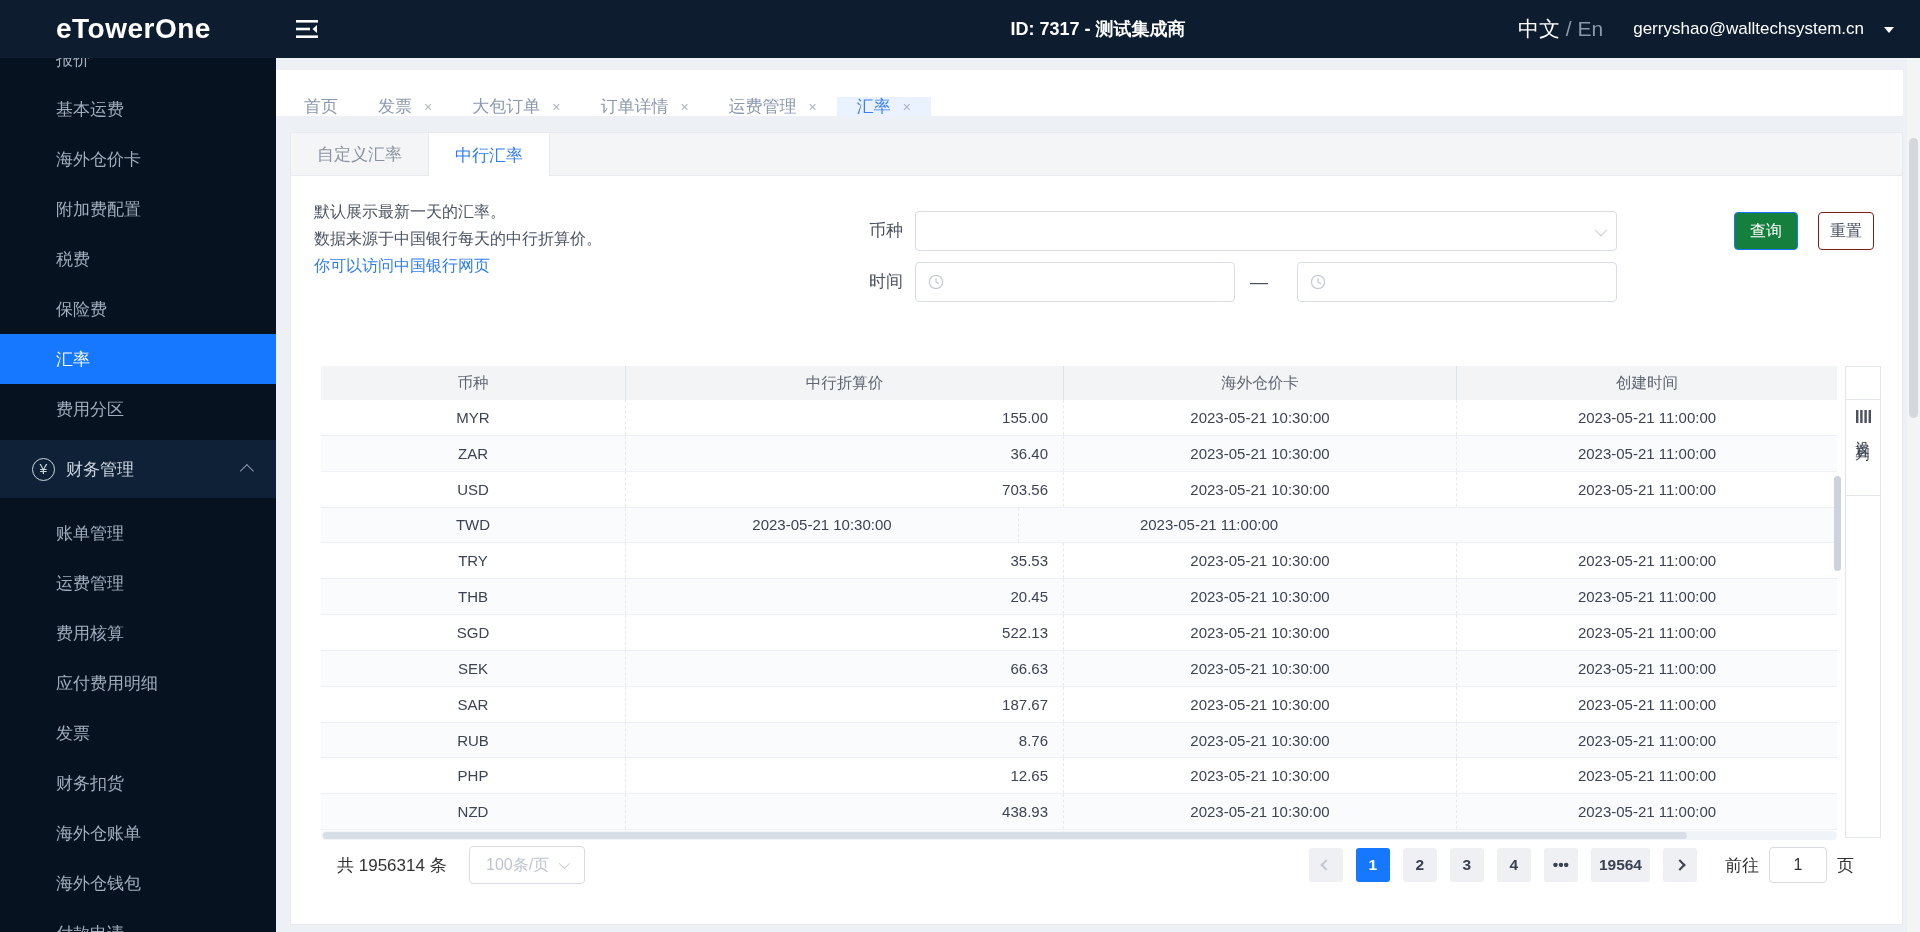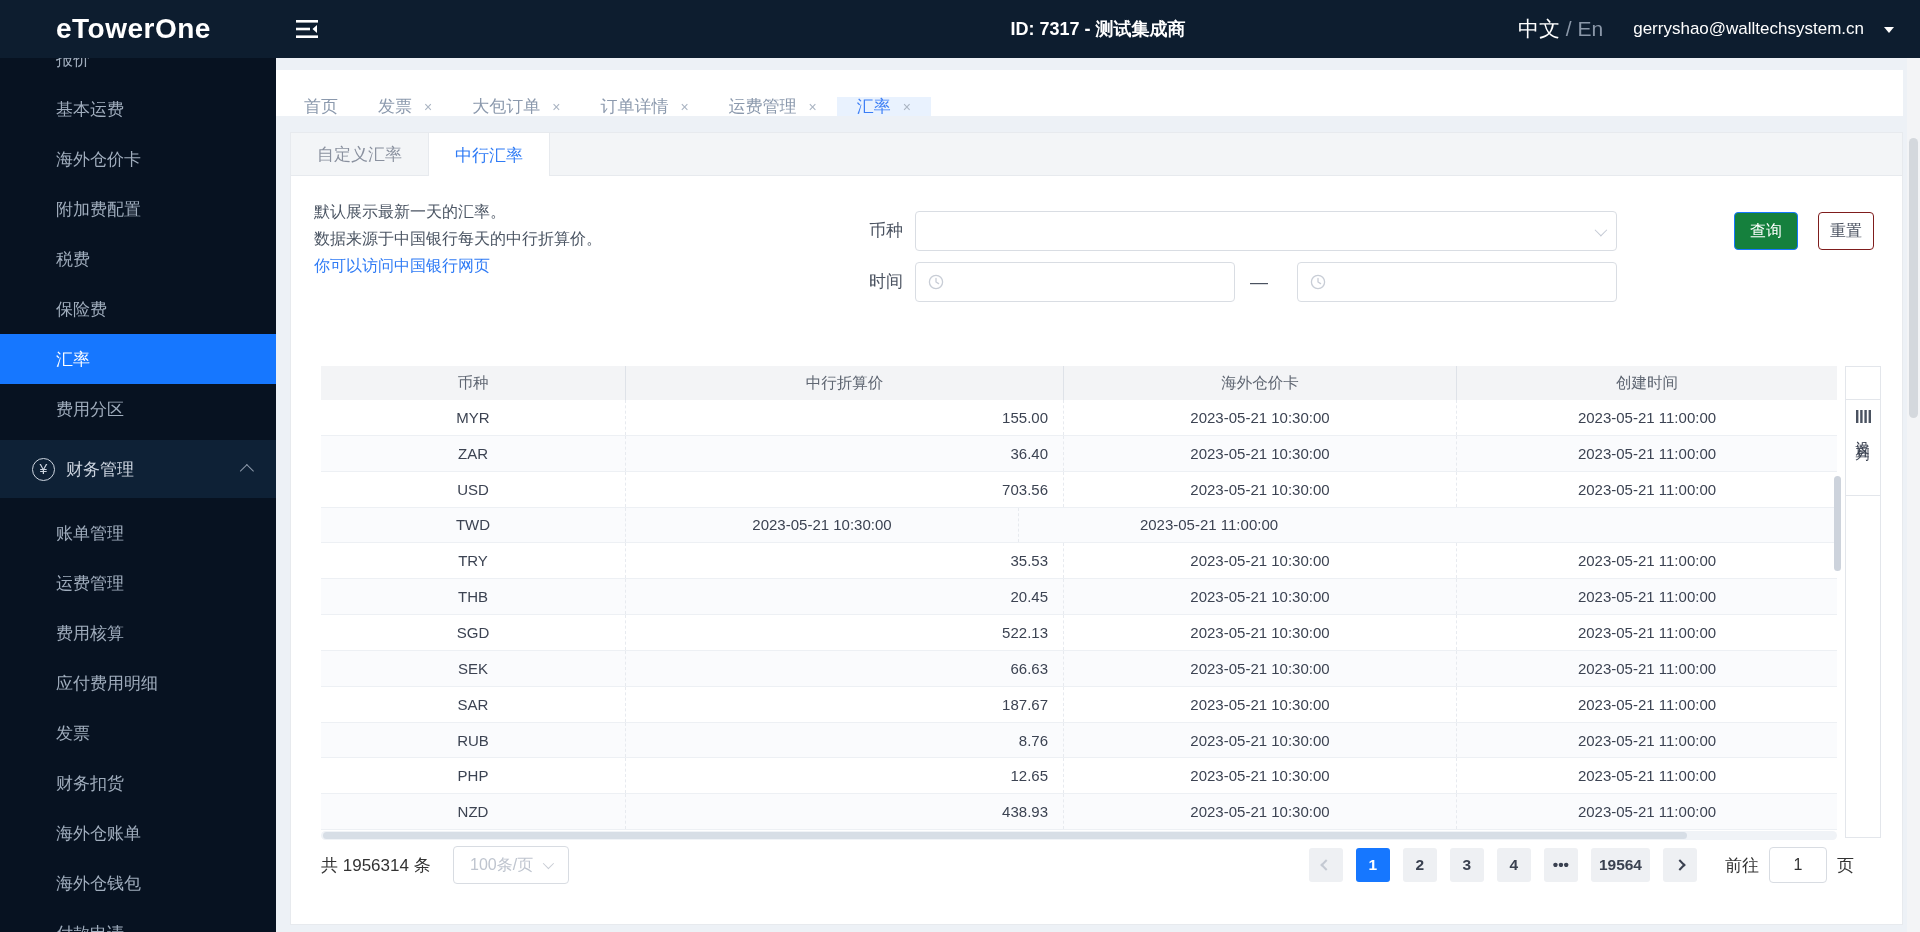--- a/index.html
+++ b/index.html
@@ -90,21 +90,21 @@
   .colset .bd { height:96px; border-bottom:1px solid #e3e6eb; display:flex; flex-direction:column;
     align-items:center; padding-top:10px; gap:7px; cursor:pointer; }
   .vtext { writing-mode:vertical-rl; font-size:14px; color:#3c4352; letter-spacing:3px; }
   .hscroll { position:absolute; left:30px; top:655px; width:1516px; height:9px;
     background:#f0f3f7; border-radius:5px; }
   .hscroll .thumb { position:absolute; left:2px; top:1px; height:7px; width:90%;
     background:#d7dee6; border-radius:4px; }
   .vscroll-thumb { position:absolute; left:1543px; top:300px; width:7px; height:95px;
     background:#cdd3dc; border-radius:4px; }
   
-  .pager { position:absolute; left:30px; right:48px; top:669px; height:40px;
+  .pager { position:absolute; left:46px; right:48px; top:669px; height:40px;
     display:flex; align-items:center; }
   .total { font-size:17px; color:#333; white-space:nowrap; }
   .psize { width:116px; height:38px; margin-left:22px; border:1px solid #d8dce2; border-radius:4px;
     display:flex; align-items:center; justify-content:center; gap:10px;
     font-size:16px; color:#bfc5cf; cursor:pointer; }
   .psize .dn { width:8px; height:8px; border-right:1.5px solid #c8ccd4;
     border-bottom:1.5px solid #c8ccd4; transform:rotate(45deg) translateY(-2px); }
   .pages { margin-left:auto; display:flex; align-items:center; gap:13px; }
   .pg { min-width:34px; height:34px; padding:0 8px; border-radius:3px; background:#eef0f3;
     display:flex; align-items:center; justify-content:center; font-size:15.5px; font-weight:700;

